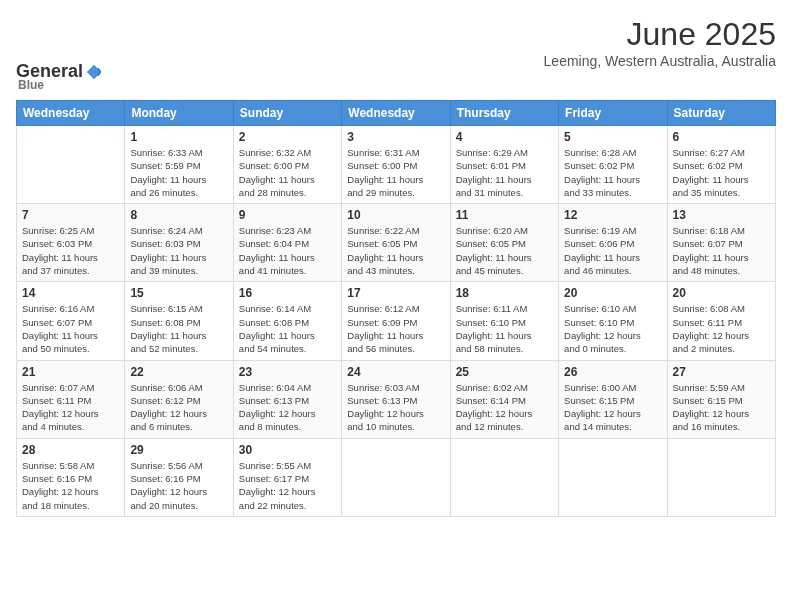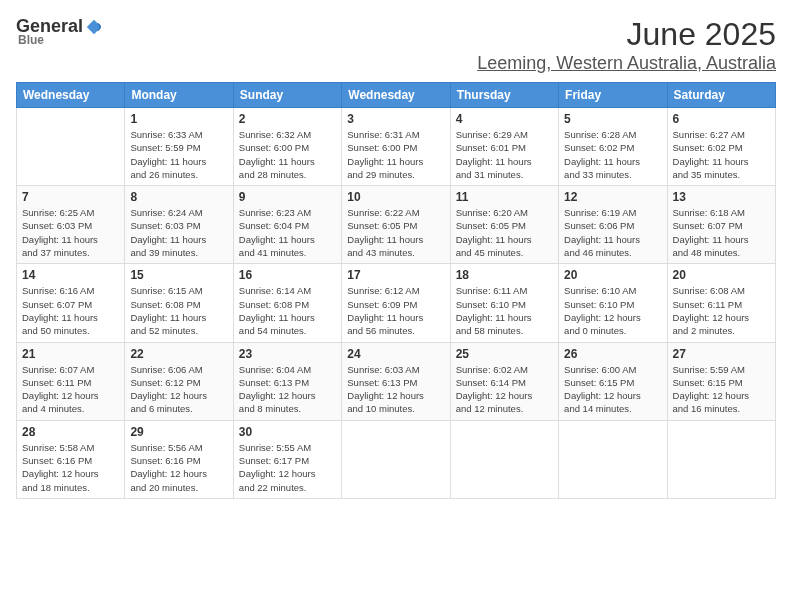--- a/index.html
+++ b/index.html
@@ -13,20 +13,21 @@
     .header {
       display: flex;
       justify-content: space-between;
       align-items: flex-start;
       margin-bottom: 8px;
     }
     .logo {
       display: flex;
       align-items: center;
       gap: 2px;
+      margin-top: 45px;
     }
     .logo-text-general {
       font-size: 18px;
       font-weight: bold;
       color: #333;
     }
     .logo-text-blue {
       font-size: 12px;
       font-weight: bold;
       color: #737373;
@@ -38,23 +39,22 @@
     }
     .title-block {
       text-align: right;
     }
     .month-title {
       font-size: 32px;
       font-weight: normal;
       color: #333;
     }
     .location-title {
-      font-size: 18px;
+      font-size: 14px;
       color: #555;
-      text-decoration: underline;
     }
     .calendar {
       width: 100%;
       border-collapse: collapse;
       border: 1px solid #ccc;
     }
     .calendar th {
       background: #4a90d9;
       color: #fff;
       font-size: 12px;

